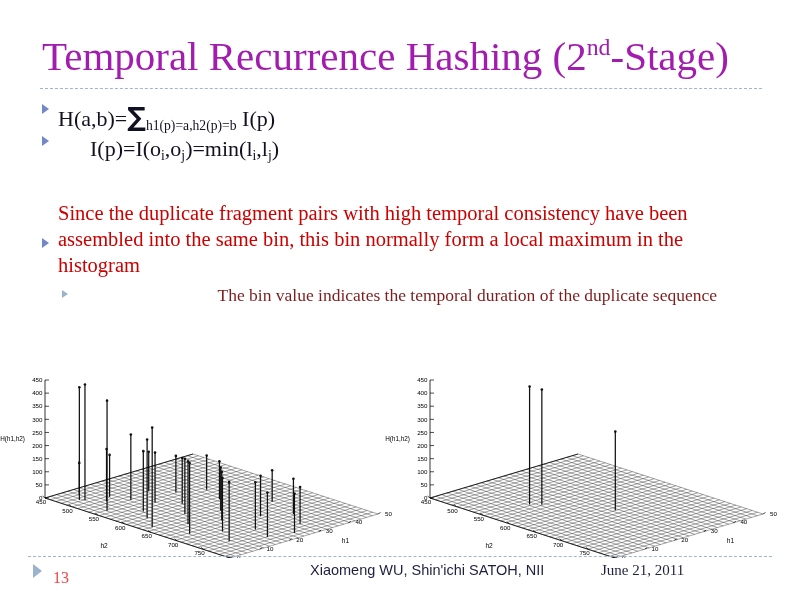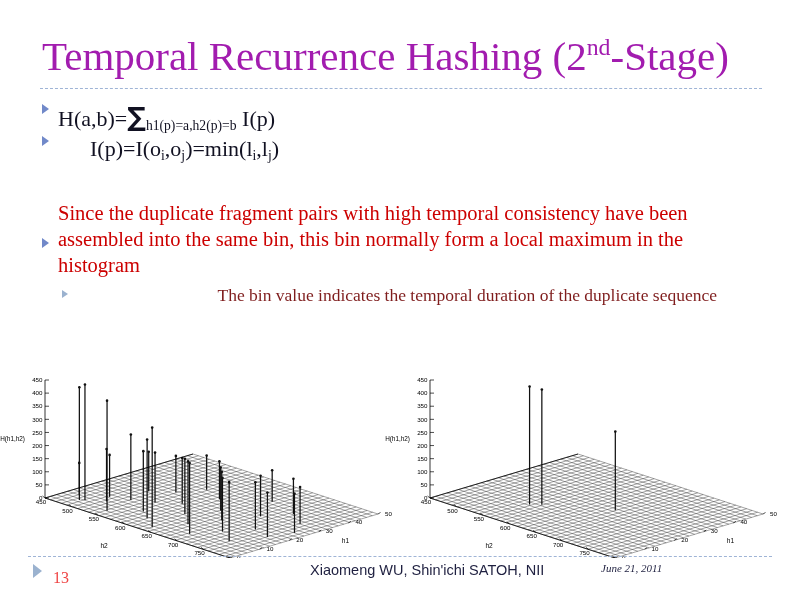--- a/index.html
+++ b/index.html
@@ -163,24 +163,23 @@
     font-family: Liberation Sans, sans-serif;
     font-size: 14.5px;
     color: #1f2040;
     white-space: nowrap;
   }
   #footer-date {
     position: absolute;
     left: 601px;
     top: 562px;
     font-family: "Liberation Serif", serif;
-    font-size: 11px;
+    font-size: 15px;
     color: #1f2040;
     white-space: nowrap;
-    font-style: italic;
   }
 </style>
 </head>
 <body>
 
 <div id="slide-title">
   <span>Temporal Recurrence Hashing (2</span><sup>nd</sup><span>-Stage)</span>
 </div>
 <div id="title-rule"></div>
 

